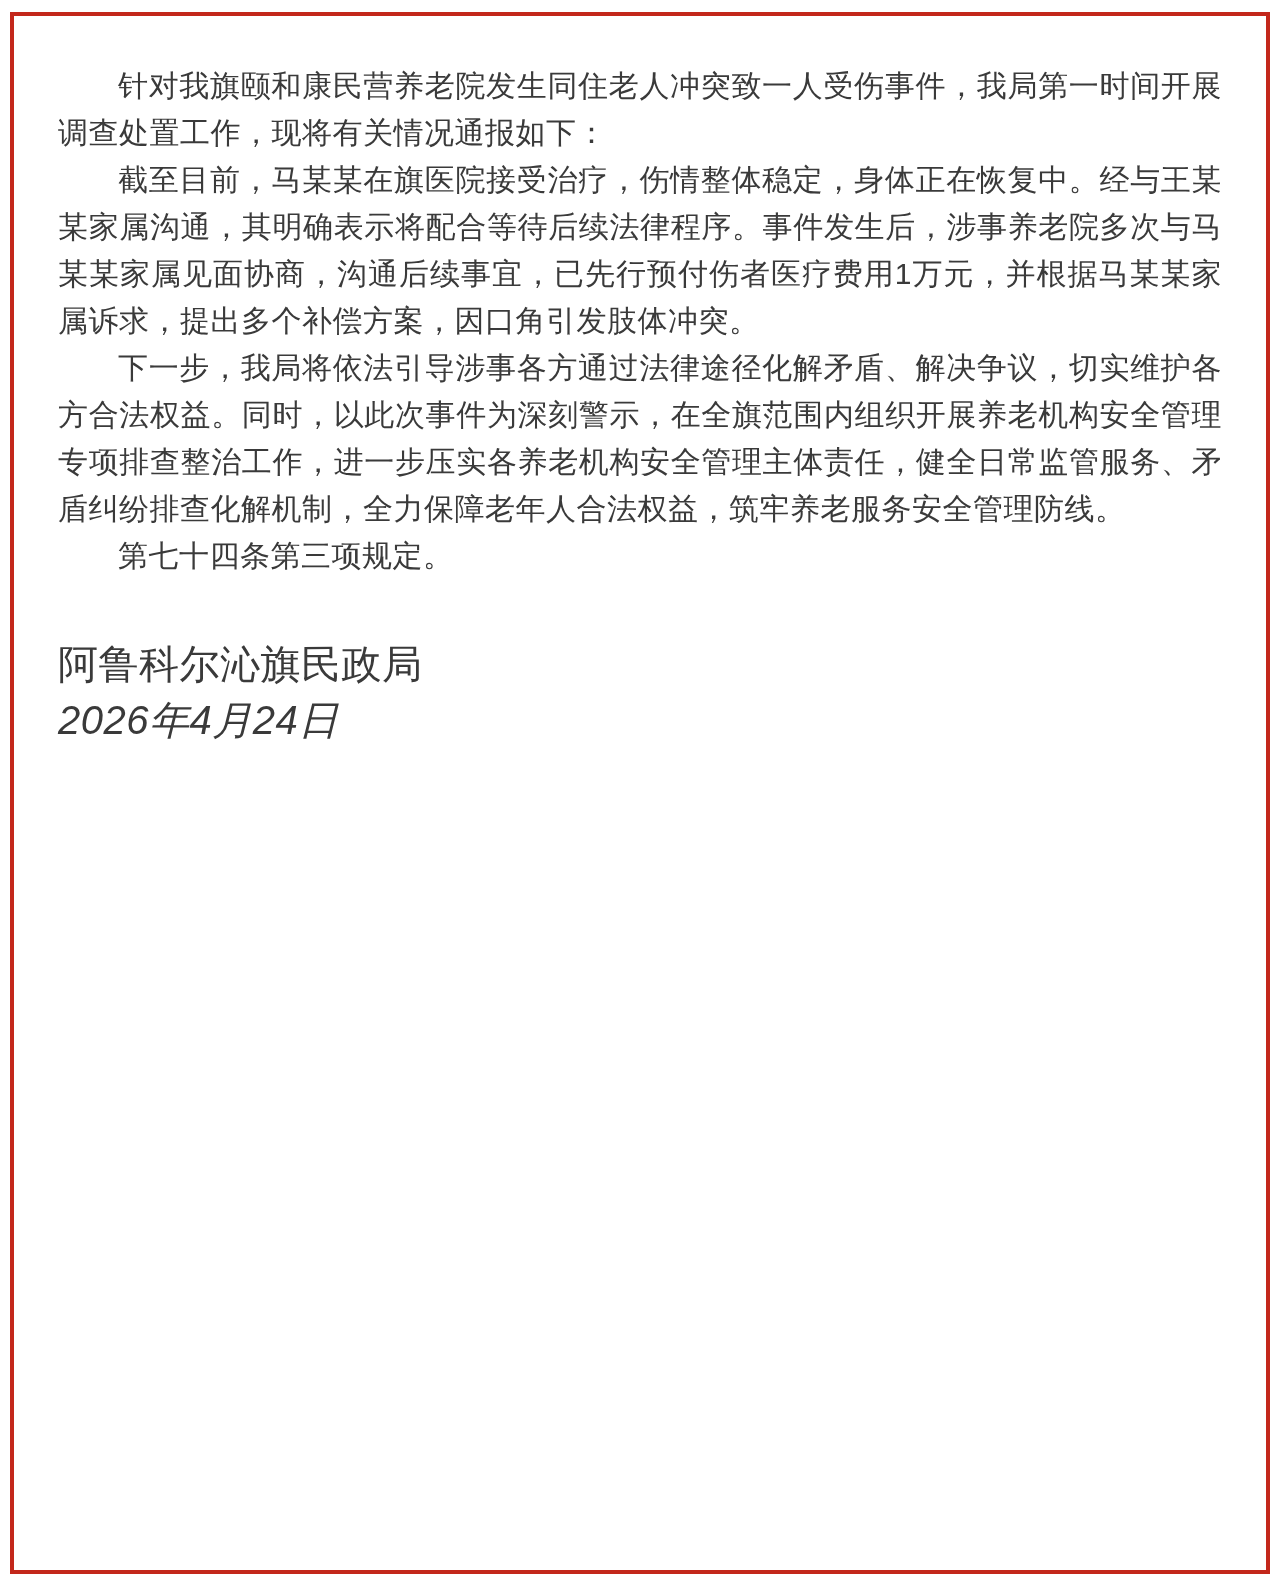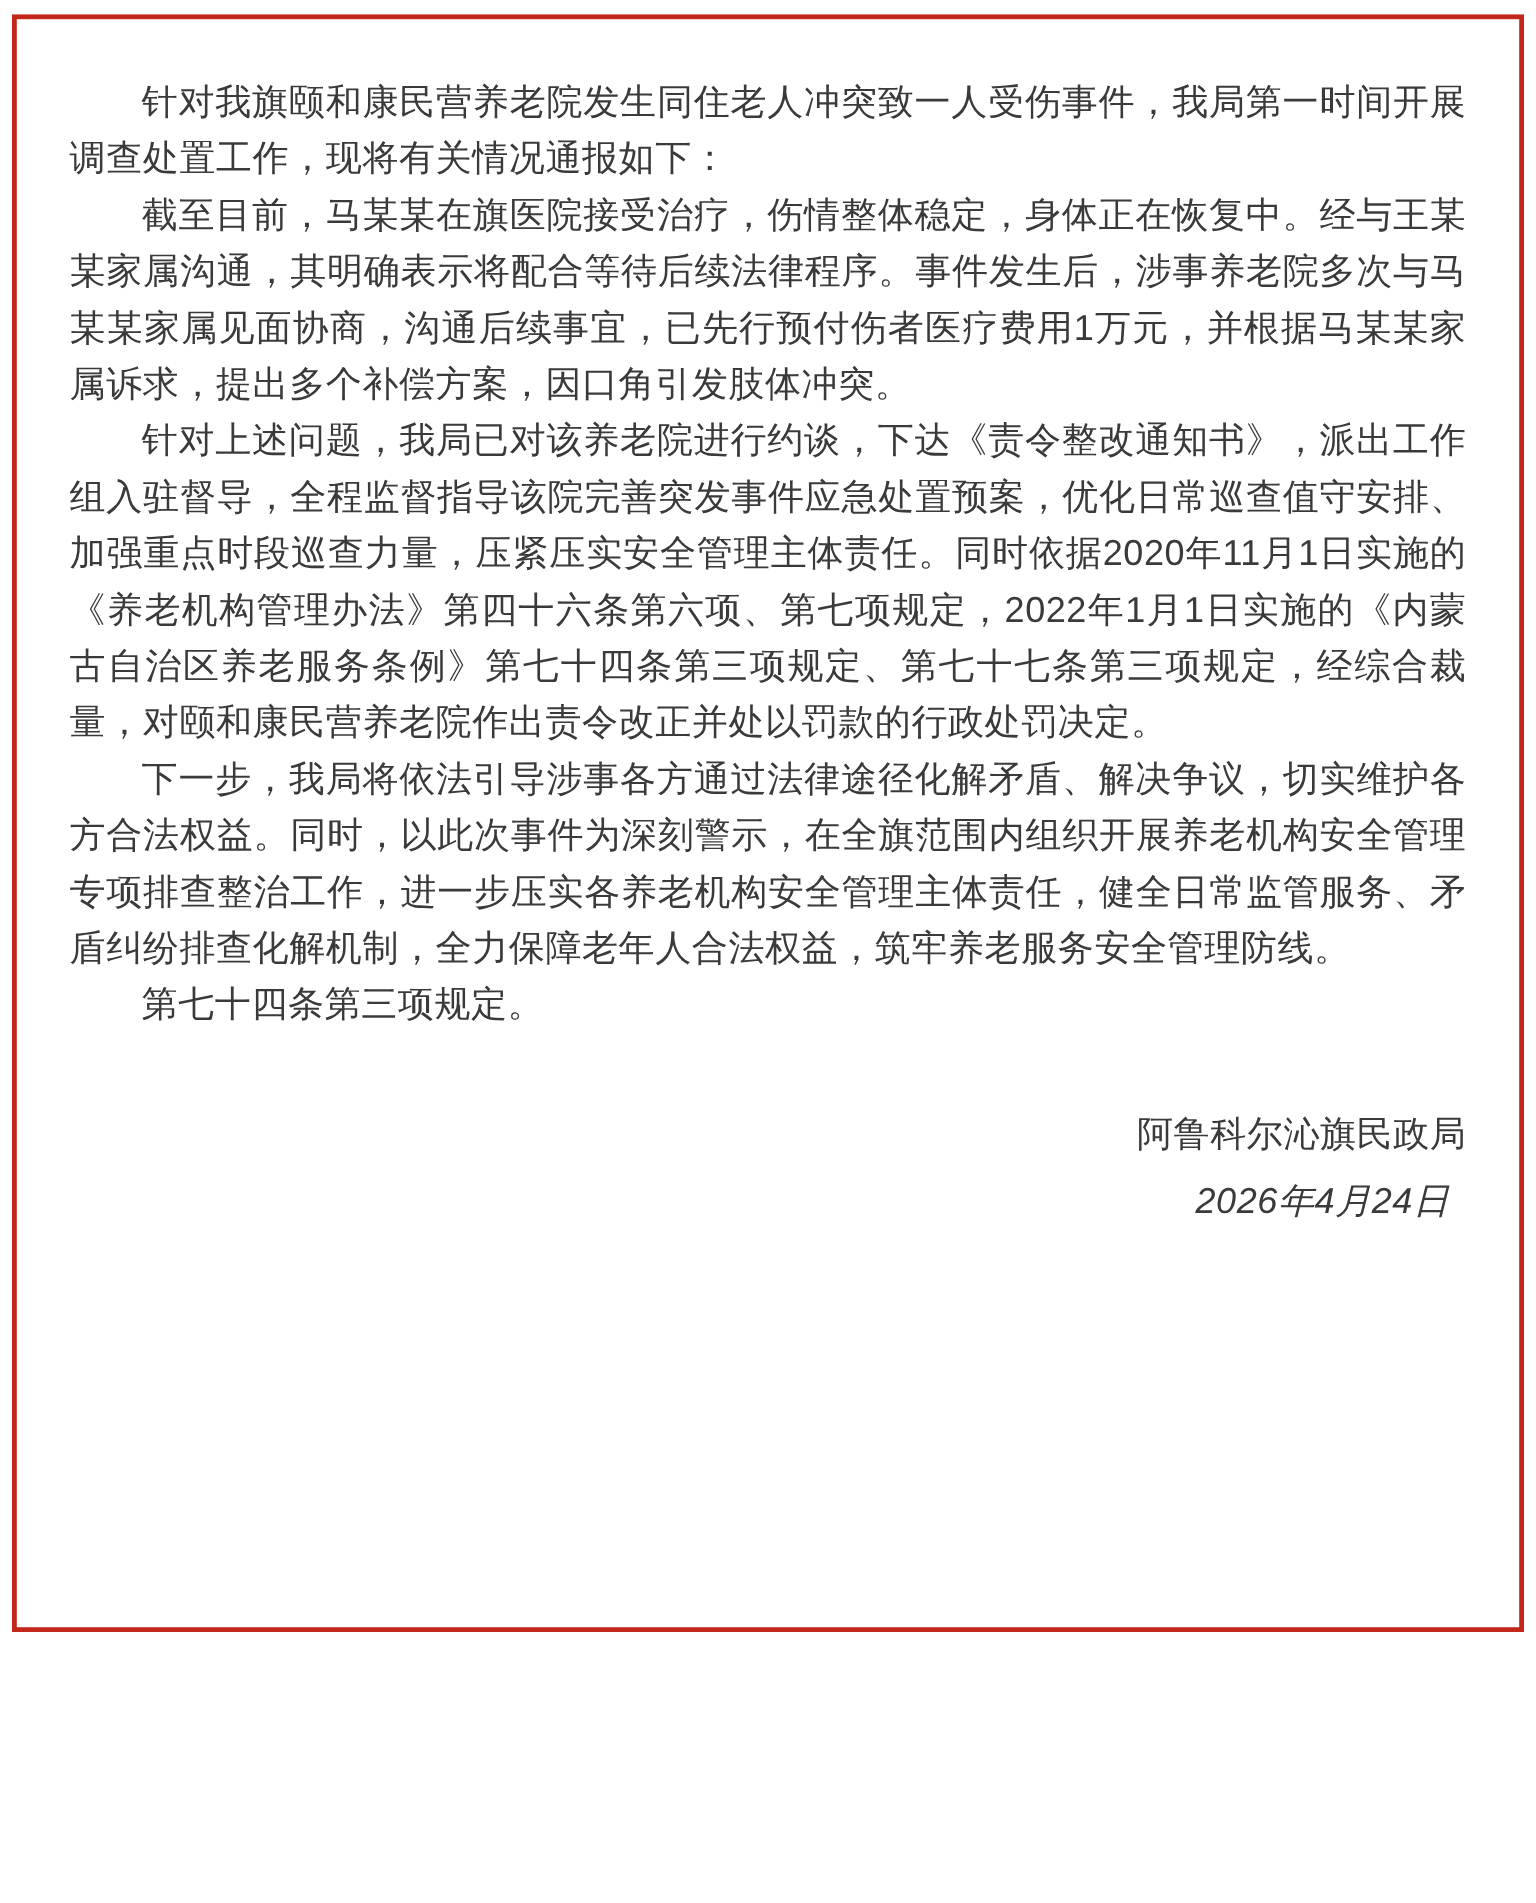--- a/index.html
+++ b/index.html
@@ -11,60 +11,59 @@
     height: 1586px;
     position: relative;
     background: var(--page-bg, #ffffff);
     font-family: "Liberation Sans", sans-serif;
   }
   .frame {
     position: absolute;
     left: 10px;
     top: 12px;
     width: 1260px;
-    height: 1348px;
+    height: 1562px;
     border: 4px solid var(--border-color, #c3271b);
     box-sizing: border-box;
     background: var(--page-bg, #ffffff);
     overflow: hidden;
   }
   .content {
     padding: 46px 44px 0 44px;
   }
   .para {
     margin: 0;
     font-size: 30px;
     line-height: 47px;
     letter-spacing: 0.5px;
     color: var(--text-color, #3a3a3a);
     text-align: justify;
     text-indent: 2em;
     font-weight: 400;
   }
   .signature-block {
     margin-top: 57px;
-    text-align: right;
-    font-size: 30px;
+    text-align: left;
+    font-size: 40px;
     line-height: 56px;
     letter-spacing: 0.5px;
     color: var(--text-color, #3a3a3a);
   }
   .signature-block .sig-date {
     padding-right: 14px;
     font-style: italic;
   }
 </style>
 </head>
 <body>
 
 <div class="frame">
   <div class="content">
     <p class="para">针对我旗颐和康民营养老院发生同住老人冲突致一人受伤事件，我局第一时间开展调查处置工作，现将有关情况通报如下：</p>
     <p class="para">截至目前，马某某在旗医院接受治疗，伤情整体稳定，身体正在恢复中。经与王某某家属沟通，其明确表示将配合等待后续法律程序。事件发生后，涉事养老院多次与马某某家属见面协商，沟通后续事宜，已先行预付伤者医疗费用1万元，并根据马某某家属诉求，提出多个补偿方案，因口角引发肢体冲突。</p>
-    <p class="para">针对上述问题，我局已对该养老院进行约谈，下达《责令整改通知书》，派出工作组入驻督导，全程监督指导该院完善突发事件应急处置预案，优化日常巡查值守安排、加强重点时段巡查力量，压紧压实安全管理主体责任。同时依据2020年11月1日实施的《养老机构管理办法》第四十六条第六项、第七项规定，2022年1月1日实施的《内蒙古自治区养老服务条例》第七十四条第三项规定、第七十七条第三项规定，经综合裁量，对颐和康民营养老院作出责令改正并处以罚款的行政处罚决定。</p>
     <p class="para">下一步，我局将依法引导涉事各方通过法律途径化解矛盾、解决争议，切实维护各方合法权益。同时，以此次事件为深刻警示，在全旗范围内组织开展养老机构安全管理专项排查整治工作，进一步压实各养老机构安全管理主体责任，健全日常监管服务、矛盾纠纷排查化解机制，全力保障老年人合法权益，筑牢养老服务安全管理防线。</p>
     <p class="para">第七十四条第三项规定。</p>
 
     <div class="signature-block">
       <div>阿鲁科尔沁旗民政局</div>
       <div class="sig-date">2026年4月24日</div>
     </div>
   </div>
 </div>
 

